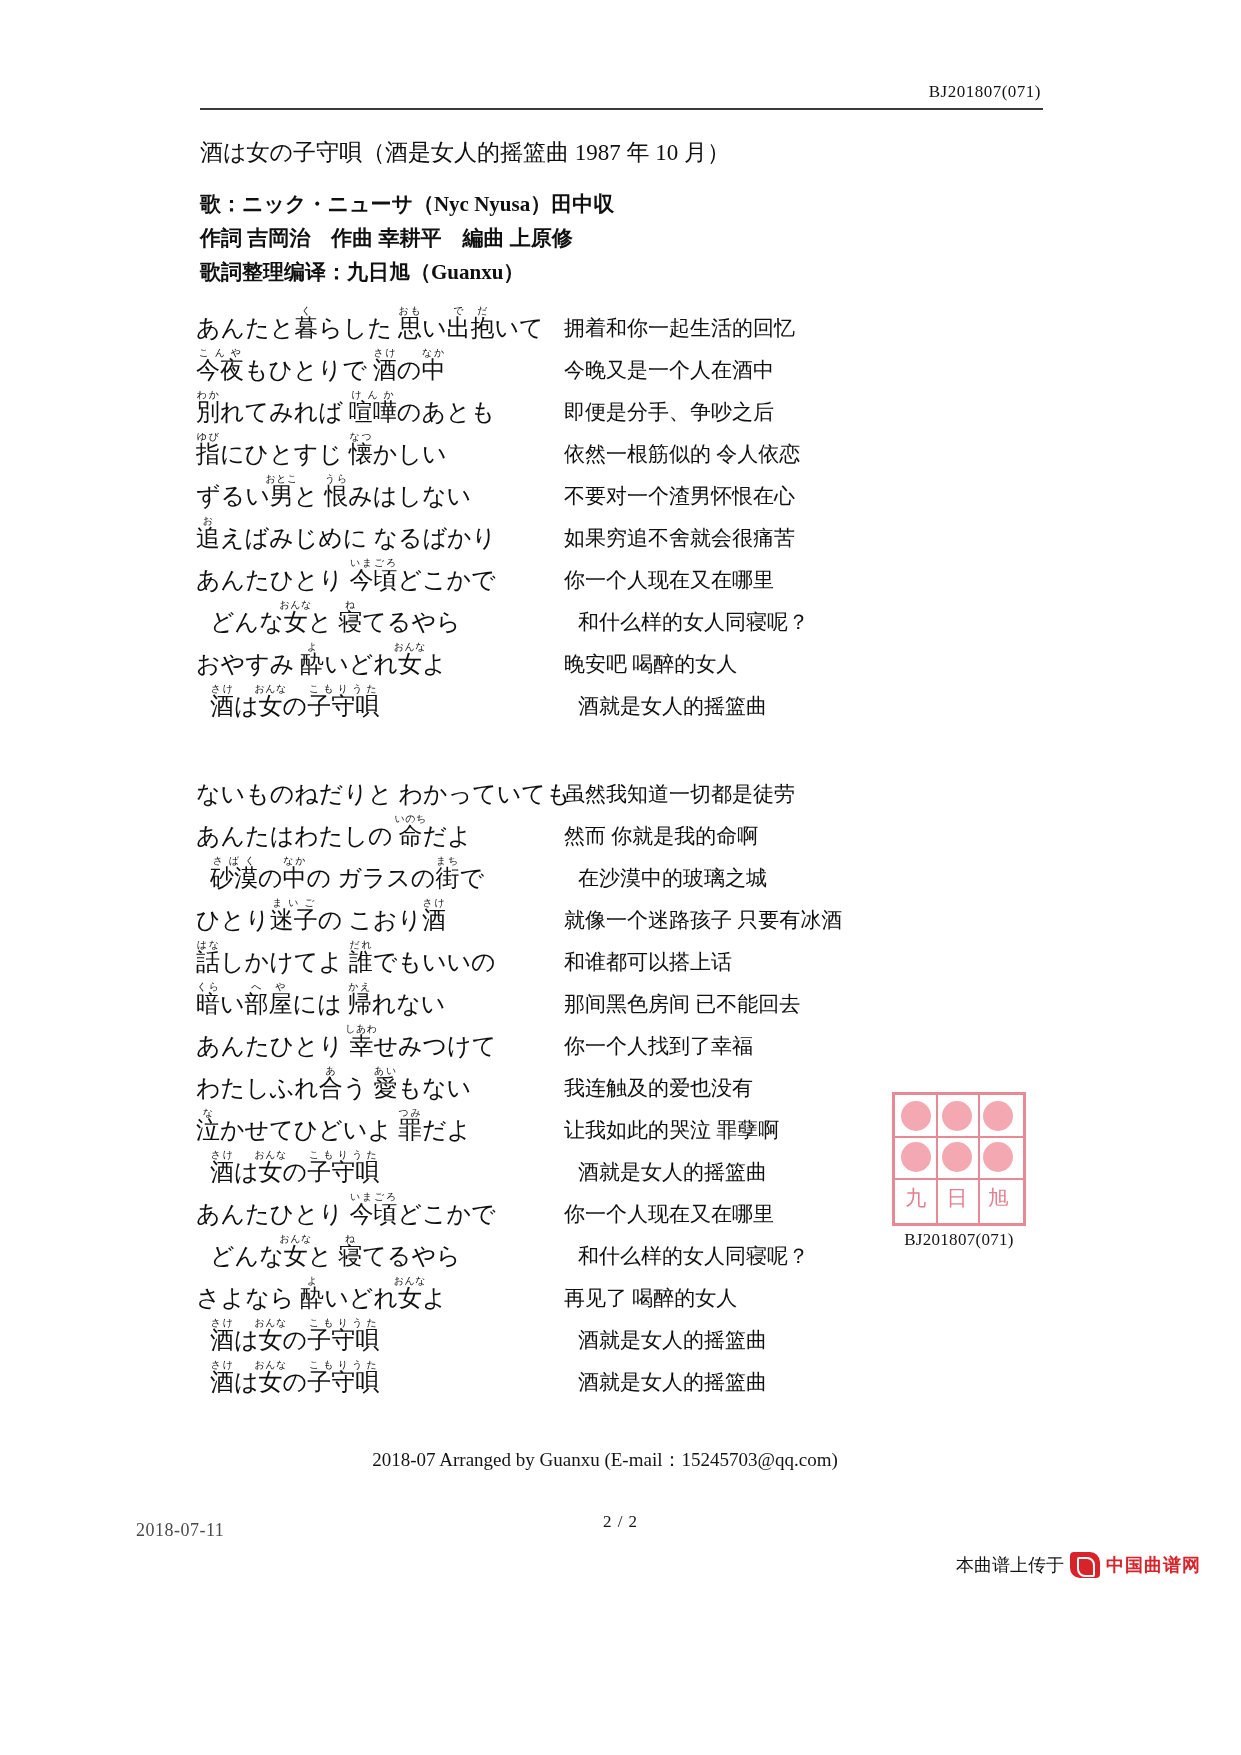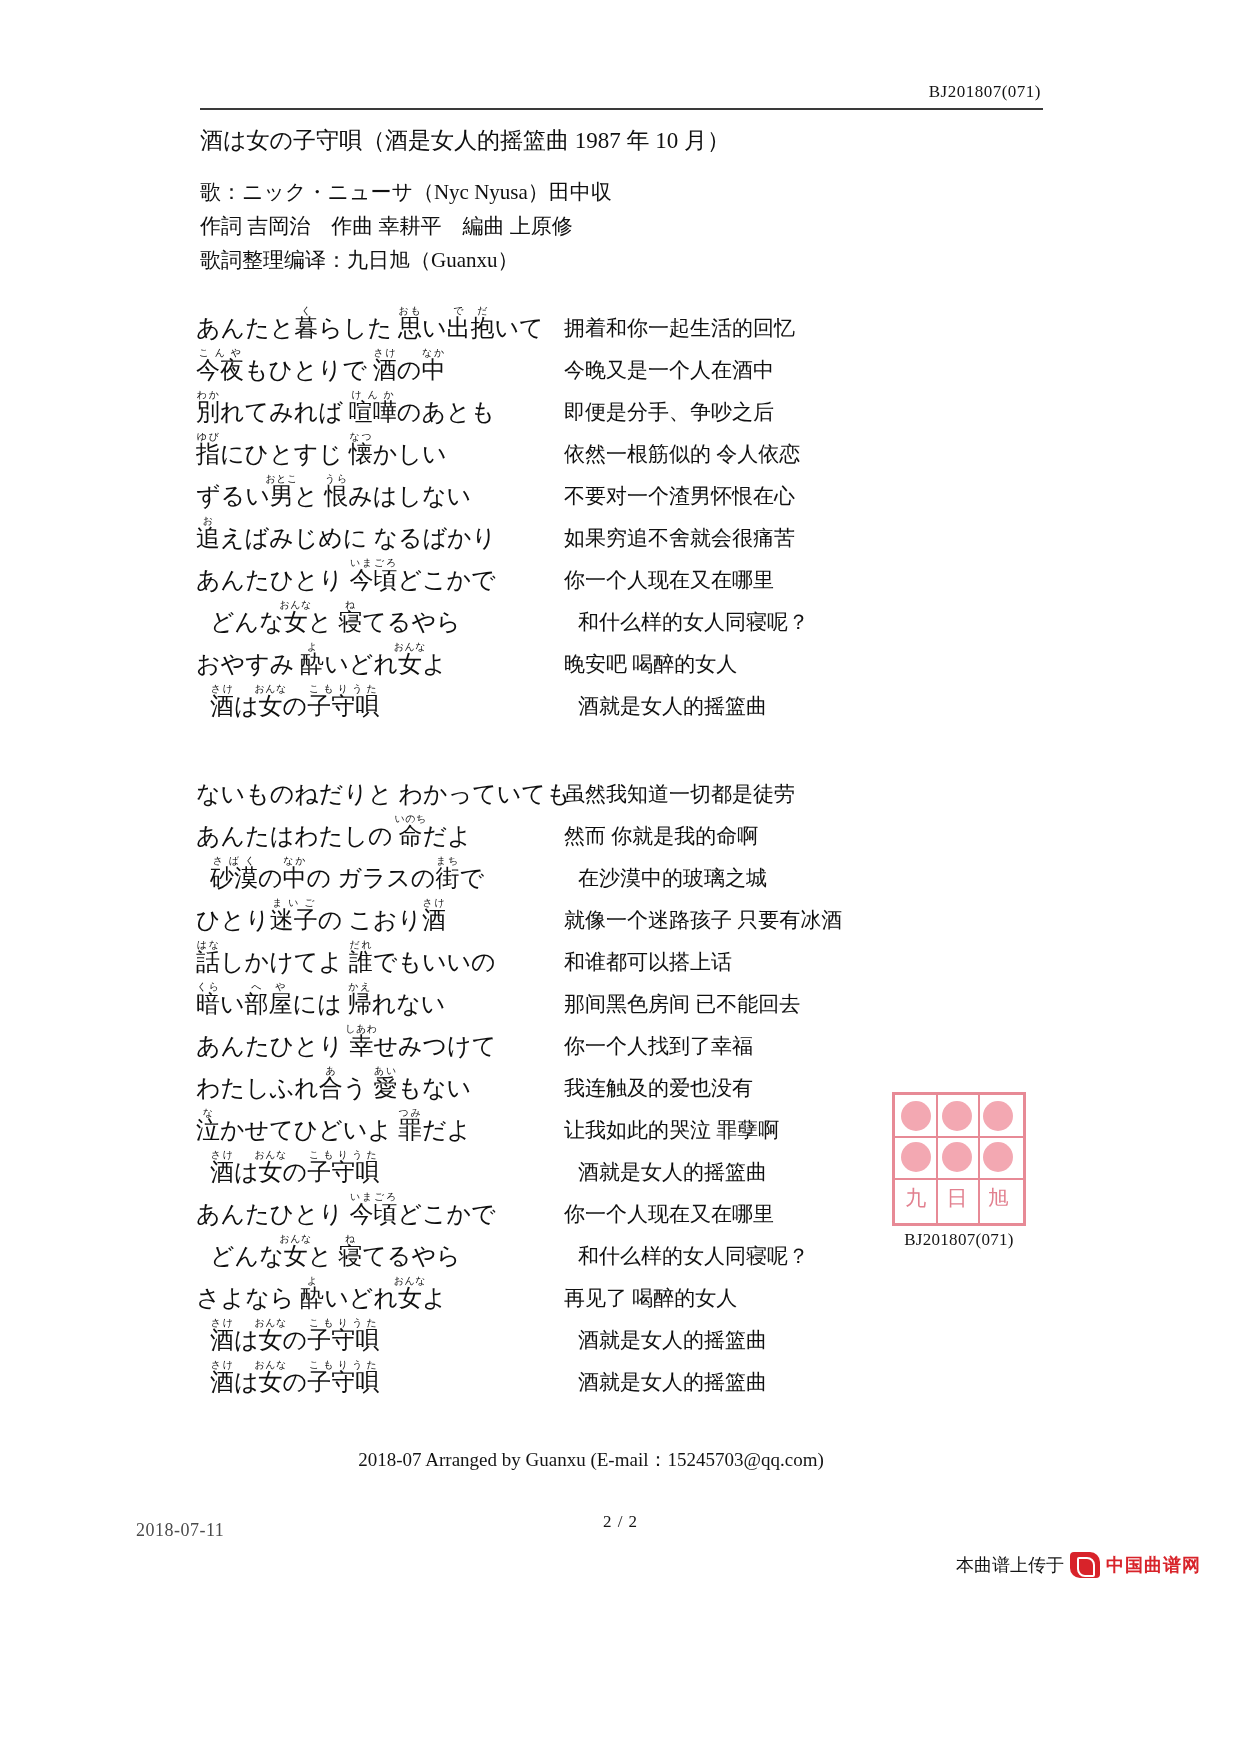--- a/index.html
+++ b/index.html
@@ -35,35 +35,36 @@
     top: 108px;
     left: 200px;
     right: 198px;
     height: 2px;
     background: #3a3a3a;
   }
 
   
   .title-block {
     position: absolute;
-    top: 124px;
+    top: 136px;
     left: 200px;
     width: 720px;
   }
   .doc-title {
     font-size: 23px;
     line-height: 1.5;
     color: #101010;
     white-space: nowrap;
   }
   .credits {
     margin-top: 16px;
     font-size: 21px;
     line-height: 1.62;
     color: #101010;
+    font-weight: bold;
   }
   .credits div { white-space: nowrap; }
 
   
   .lyrics {
     position: absolute;
     left: 196px;
     top: 300px;
     width: 900px;
   }
@@ -151,20 +152,21 @@
 
   
   .footer-arranged {
     position: absolute;
     top: 1447px;
     left: 0;
     width: 1182px;
     text-align: center;
     font-size: 19px;
     color: #141414;
+    padding-left: 14px;
   }
   .footer-date {
     position: absolute;
     top: 1520px;
     left: 136px;
     font-size: 18px;
     color: #4a4a4a;
     letter-spacing: 0.5px;
   }
   .footer-page {

